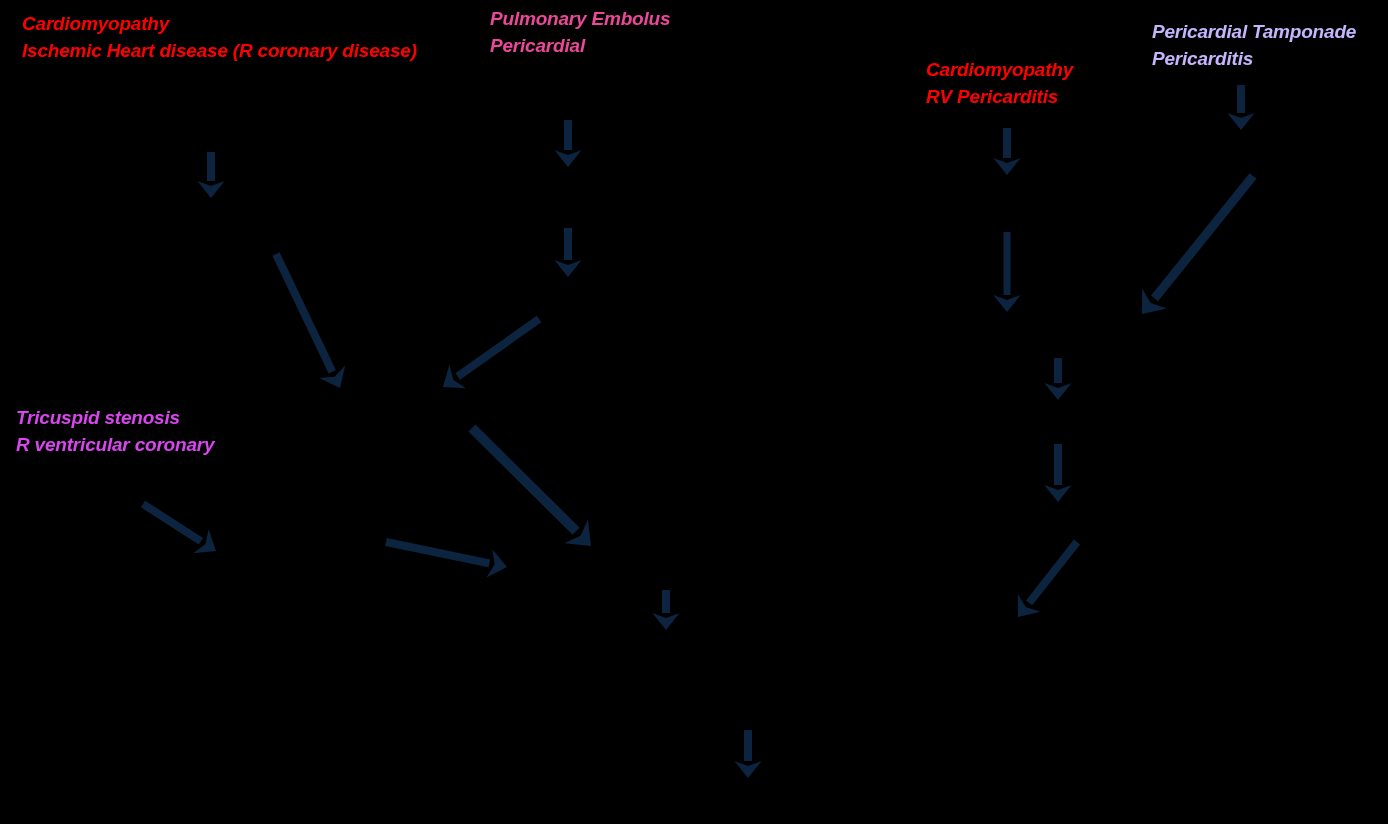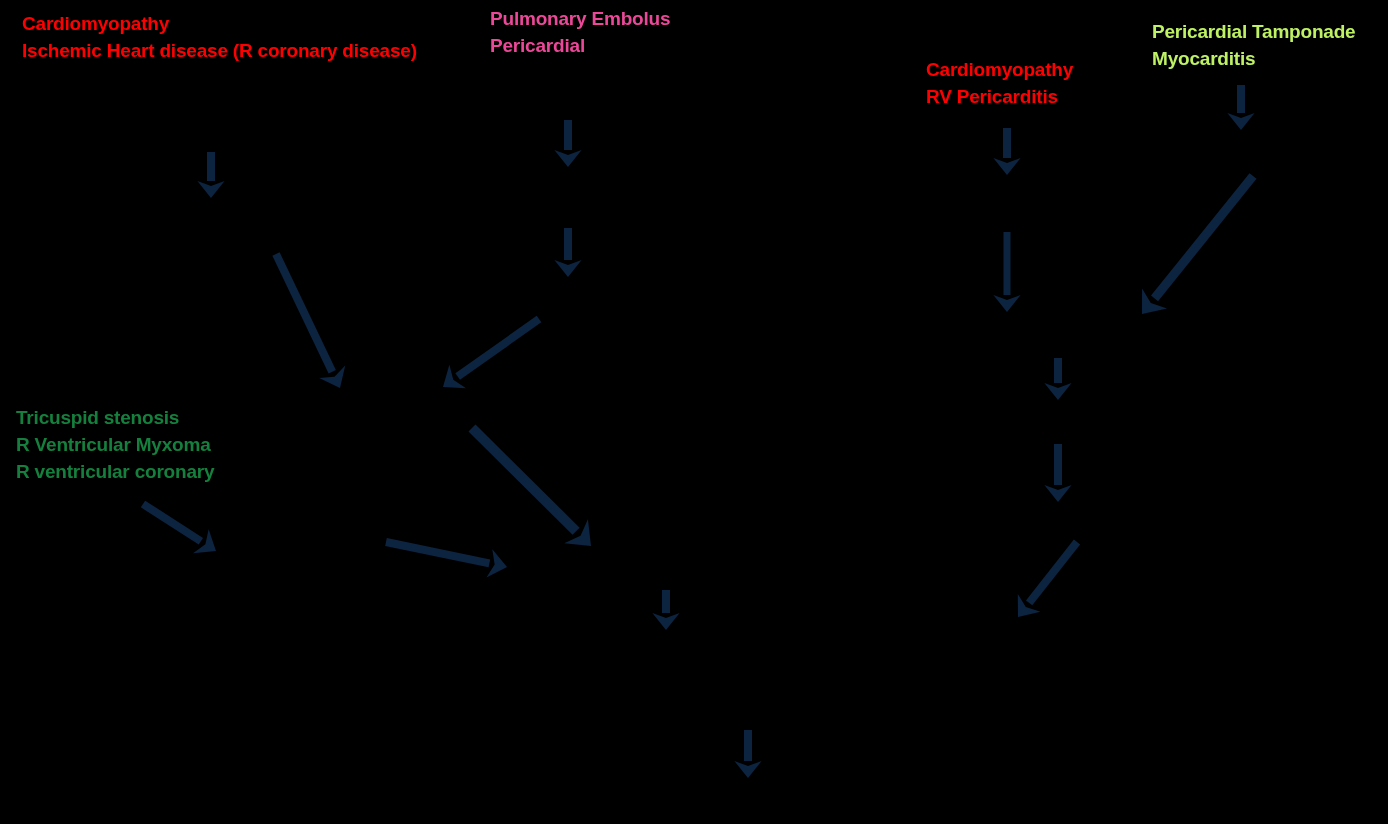--- a/index.html
+++ b/index.html
@@ -34,20 +34,21 @@
     font-family: "Liberation Sans", sans-serif;
     font-size: 19px;
     font-weight: 700;
     line-height: 27px;
     white-space: nowrap;
     letter-spacing: -0.2px;
   }
   .etiology-line {
     display: block;
     white-space: nowrap;
+    font-style: italic;
   }
 </style>
 </head>
 <body>
 
 <div id="canvas">
 
   <svg id="arrow-layer" viewBox="0 0 1388 824" xmlns="http://www.w3.org/2000/svg">
       <g>
         <polygon points="207,152 207,181 215,181 215,152" fill="#0d2440"></polygon>
@@ -125,25 +126,24 @@
         <span class="etiology-line">Ischemic Heart disease (R coronary disease)</span>
       </div>
       <div class="etiology-group" style="left: 490px; top: 5px; color: #ec4899;">
         <span class="etiology-line">Pulmonary Embolus</span>
         <span class="etiology-line">Pericardial</span>
       </div>
       <div class="etiology-group" style="left: 926px; top: 56px; color: rgb(255, 0, 0);">
         <span class="etiology-line">Cardiomyopathy</span>
         <span class="etiology-line">RV Pericarditis</span>
       </div>
-      <div class="etiology-group" style="left: 1152px; top: 18px; color: #bef264;">
+      <div class="etiology-group" style="left: 1152px; top: 18px; color: #c4b5fd;">
         <span class="etiology-line">Pericardial Tamponade</span>
-        <span class="etiology-line">Myocarditis</span>
+        <span class="etiology-line">Pericarditis</span>
       </div>
-      <div class="etiology-group" style="left: 16px; top: 404px; color: #15803d;">
+      <div class="etiology-group" style="left: 16px; top: 404px; color: #d946ef;">
         <span class="etiology-line">Tricuspid stenosis</span>
-        <span class="etiology-line">R Ventricular Myxoma</span>
         <span class="etiology-line">R ventricular coronary</span>
       </div>
     </div>
   <div id="node-layer"></div>
 
 </div>
 
 </body></html>

